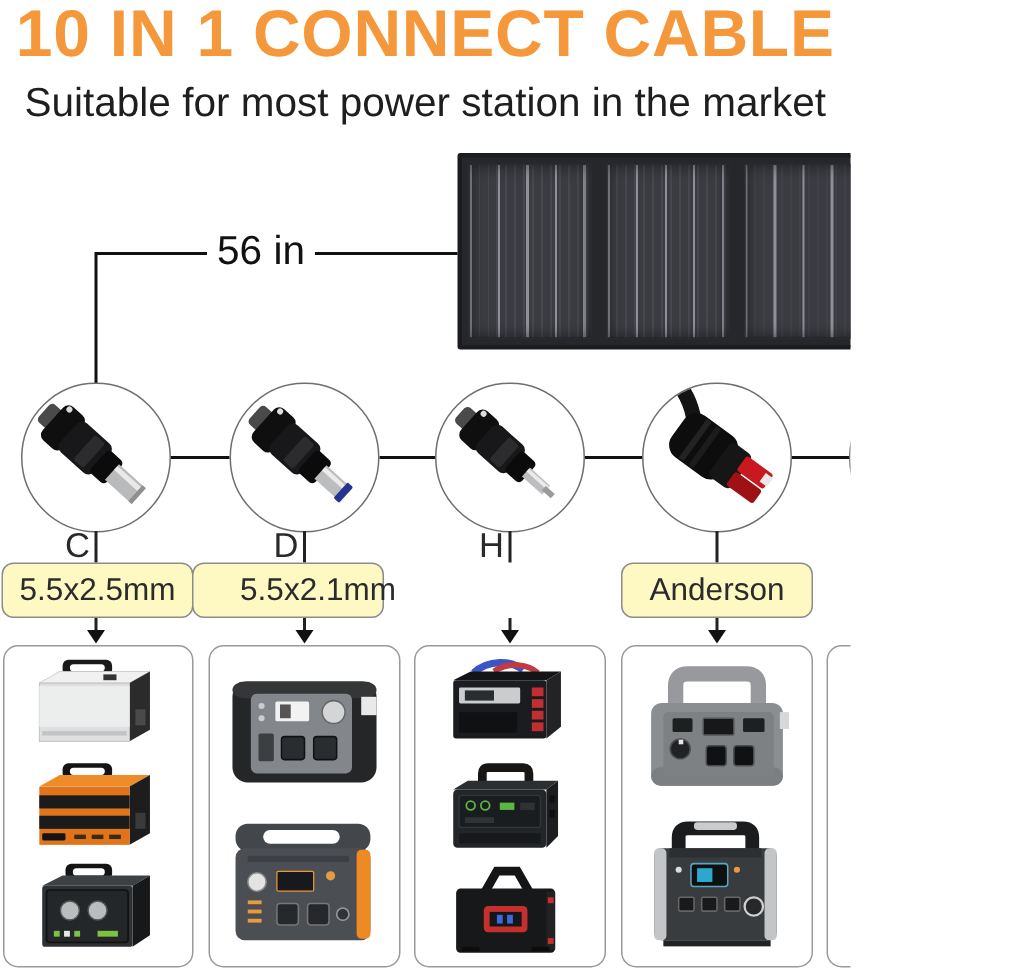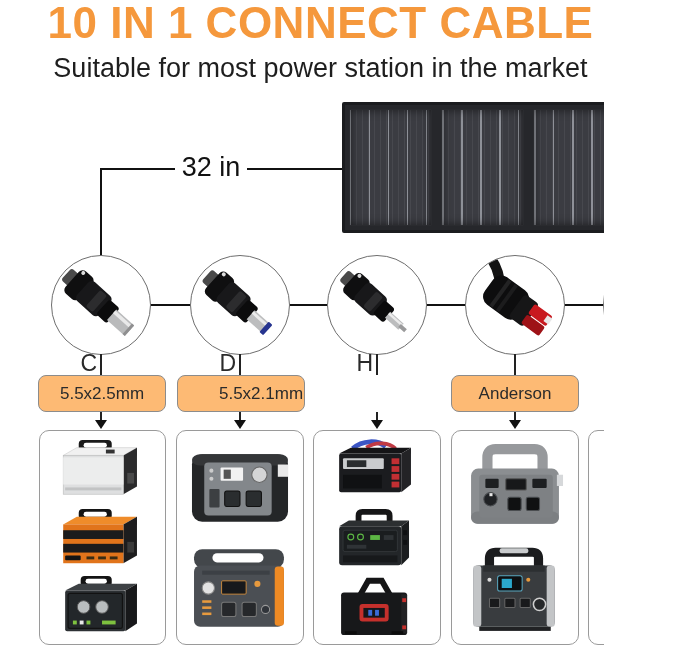--- a/index.html
+++ b/index.html
@@ -1,39 +1,39 @@
 <!DOCTYPE html>
 <html><head>
 <meta charset="utf-8">
 <style>
   html,body{margin:0;padding:0;background:#fff;}
   .canvas{position:relative;width:567px;height:648px;background:#fff;
-          font-family:"Liberation Sans",sans-serif;overflow:hidden;margin-left:37px;}
+          font-family:"Liberation Sans",sans-serif;overflow:hidden;}
   .title{position:absolute;top:-2px;left:0;width:100%;text-align:center;
          font-size:44px;font-weight:800;color:#f5983c;letter-spacing:.5px;white-space:nowrap;}
   .subtitle{position:absolute;top:53px;left:0;width:100%;text-align:center;
             font-size:27px;color:#1e1e1e;}
   .solar{position:absolute;left:305px;top:102px;width:372px;height:131px;
          background:#26272b;border:3px solid #1b1c1f;border-radius:2px;
          display:flex;gap:9px;padding:4px;box-sizing:border-box;}
   .solar .cell{flex:1;border:1px solid #2a2b2f;border-radius:1px;
          background:
            repeating-linear-gradient(90deg, rgba(210,214,222,.55) 0 1.5px, transparent 1.5px 19px),
            repeating-linear-gradient(90deg,#47484e 0 1px,#3b3c42 1px 6px);
          box-shadow: inset 0 0 10px rgba(0,0,0,.55);}
   .line{position:absolute;background:#111;}
   .mlabel{position:absolute;left:138px;top:152px;width:72px;text-align:center;
           font-size:27px;color:#111;}
   .circle{position:absolute;top:255px;width:100px;height:100px;border:1.3px solid #6e6e6e;
           border-radius:50%;background:#fff;box-sizing:border-box;overflow:hidden;}
   .letter{position:absolute;top:350px;width:34px;text-align:right;font-size:23px;color:#2a2a2a;}
   .stem{position:absolute;width:2px;background:#222;}
   .sizebox{position:absolute;top:375px;height:37px;border:1.5px solid #8c8c8c;border-radius:8px;
-           background:#fdba74;box-sizing:border-box;display:flex;align-items:center;
-           justify-content:center;font-size:17px;color:#2b2b2b;white-space:nowrap;}
+           background:#fef9c3;box-sizing:border-box;display:flex;align-items:center;
+           justify-content:center;font-size:21px;color:#2b2b2b;white-space:nowrap;}
   .arrowhead{position:absolute;top:420px;width:0;height:0;border-left:6px solid transparent;
              border-right:6px solid transparent;border-top:9px solid #111;}
   .prodbox{position:absolute;top:430px;height:215px;border:1.6px solid #9a9a9a;border-radius:10px;
            background:#fff;box-sizing:border-box;display:flex;flex-direction:column;
            align-items:center;justify-content:space-evenly;padding:3px 1px;}
   .prodbox svg{display:block;}
 </style>
 </head>
 <body>
 
@@ -43,21 +43,21 @@
   <div class="subtitle">Suitable for most power station in the market</div>
 
   <div class="solar">
     <div class="cell"></div>
     <div class="cell"></div>
     <div class="cell"></div>
     <div class="cell"></div>
   </div>
 
   <div class="line" style="left:64px;top:168px;width:74px;height:2px;"></div>
-  <div class="mlabel">32 in</div>
+  <div class="mlabel">56 in</div>
   <div class="line" style="left:210px;top:168px;width:95px;height:2px;"></div>
   <div class="line" style="left:63px;top:168px;width:2px;height:88px;"></div>
 
   <div class="line" style="left:114px;top:304px;width:39px;height:2px;"></div>
   <div class="line" style="left:253px;top:304px;width:37px;height:2px;"></div>
   <div class="line" style="left:390px;top:304px;width:38px;height:2px;"></div>
   <div class="line" style="left:528px;top:304px;width:38px;height:2px;"></div>
 
   <div class="circle" style="left:14px;">
     <svg viewBox="0 0 100 100" width="100" height="100">
@@ -140,21 +140,21 @@
   <div class="letter" style="left:302px;">H</div>
   <div class="letter" style="left:578px;">K</div>
 
   <div class="stem" style="left:63px;top:354px;height:21px;"></div>
   <div class="stem" style="left:202px;top:354px;height:21px;"></div>
   <div class="stem" style="left:339px;top:354px;height:21px;"></div>
   <div class="stem" style="left:477px;top:354px;height:21px;"></div>
   <div class="stem" style="left:615px;top:354px;height:21px;"></div>
 
   <div class="sizebox" style="left:1px;width:128px;">5.5x2.5mm</div>
-  <div class="sizebox" style="left:140px;width:128px;padding-left:40px;">5.5x2.1mm</div>
+  <div class="sizebox" style="left:128px;width:128px;padding-left:40px;">5.5x2.1mm</div>
   <div class="sizebox" style="left:414px;width:128px;">Anderson</div>
 
   <div class="stem" style="left:63px;top:412px;height:9px;"></div>
   <div class="stem" style="left:202px;top:412px;height:9px;"></div>
   <div class="stem" style="left:339px;top:412px;height:9px;"></div>
   <div class="stem" style="left:477px;top:412px;height:9px;"></div>
   <div class="stem" style="left:615px;top:412px;height:9px;"></div>
   <div class="arrowhead" style="left:58px;"></div>
   <div class="arrowhead" style="left:197px;"></div>
   <div class="arrowhead" style="left:334px;"></div>

